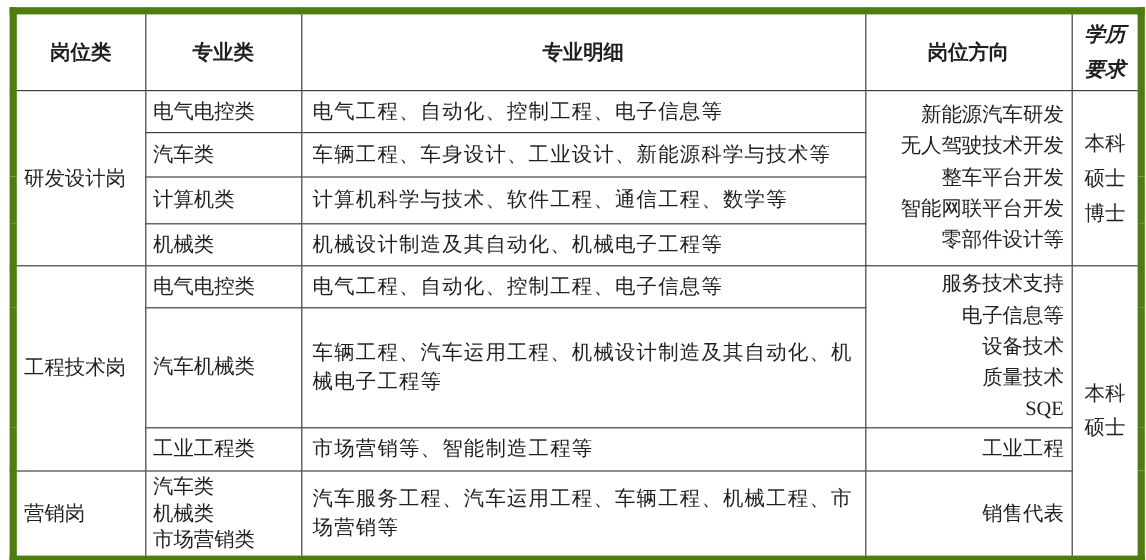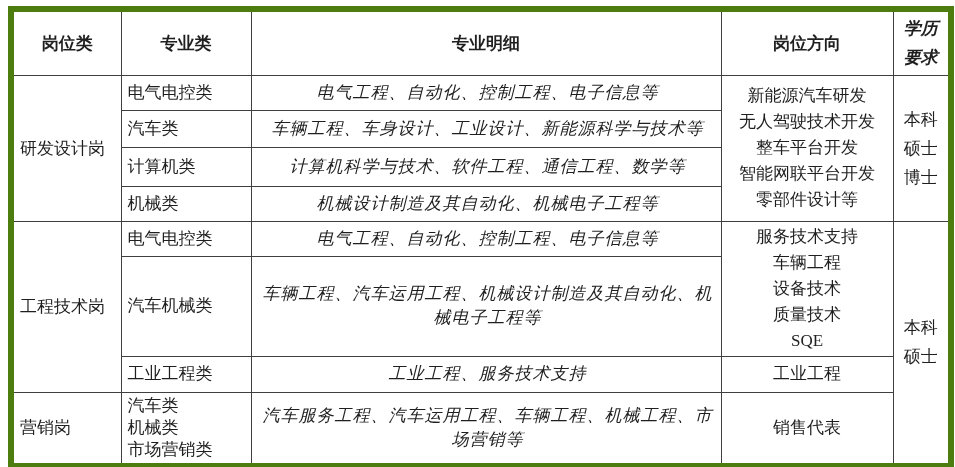--- a/index.html
+++ b/index.html
@@ -27,27 +27,26 @@
     overflow: hidden;
   }
   th {
     font-weight: bold;
     text-align: center;
   }
   th.edu-head { line-height: 29px; font-style: italic; }
   td.c-cat   { text-align: left; }
   td.c-major { text-align: left; line-height: 22px; }
   td.c-detail {
-    text-align: center;
+    text-align: left;
     padding: 2px 6px 2px 9px;
     letter-spacing: 1px;
     line-height: 24px;
-    font-style: italic;
   }
-  td.c-dir { text-align: center; line-height: 26px; }
+  td.c-dir { text-align: right; line-height: 26px; }
   td.c-edu { text-align: center; line-height: 29px; margin-top: 36px; }
 </style>
 </head>
 <body>
 
 <table class="recruit">
   <colgroup>
     <col style="width:110px">
     <col style="width:130px">
     <col style="width:470px">
@@ -97,37 +96,37 @@
       <td class="c-major">机械类</td>
       <td class="c-detail">机械设计制造及其自动化、机械电子工程等</td>
     </tr>
 
     <tr style="height:35px">
       <td class="c-cat" rowspan="3">工程技术岗</td>
       <td class="c-major">电气电控类</td>
       <td class="c-detail">电气工程、自动化、控制工程、电子信息等</td>
       <td class="c-dir" rowspan="2">
         <div>服务技术支持</div>
-        <div>车辆工程</div>
+        <div>电子信息等</div>
         <div>设备技术</div>
         <div>质量技术</div>
         <div>SQE</div>
       </td>
       <td class="c-edu" rowspan="4">
         <div>本科</div>
         <div>硕士</div>
       </td>
     </tr>
     <tr style="height:99px">
       <td class="c-major">汽车机械类</td>
       <td class="c-detail">车辆工程、汽车运用工程、机械设计制造及其自动化、机械电子工程等</td>
     </tr>
     <tr style="height:36px">
       <td class="c-major">工业工程类</td>
-      <td class="c-detail">工业工程、服务技术支持</td>
+      <td class="c-detail">市场营销等、智能制造工程等</td>
       <td class="c-dir">工业工程</td>
     </tr>
 
     <tr style="height:74px">
       <td class="c-cat">营销岗</td>
       <td class="c-major">
         <div>汽车类</div>
         <div>机械类</div>
         <div>市场营销类</div>
       </td>

